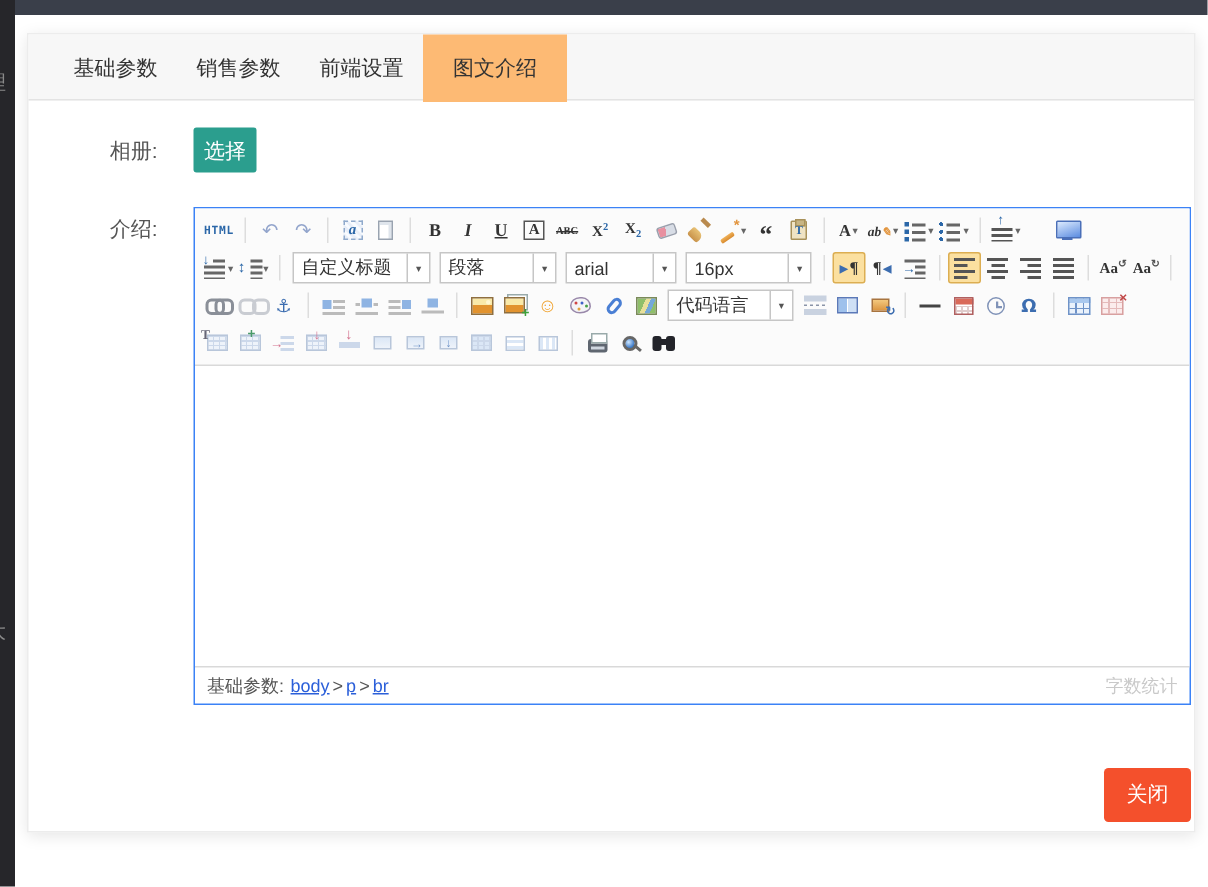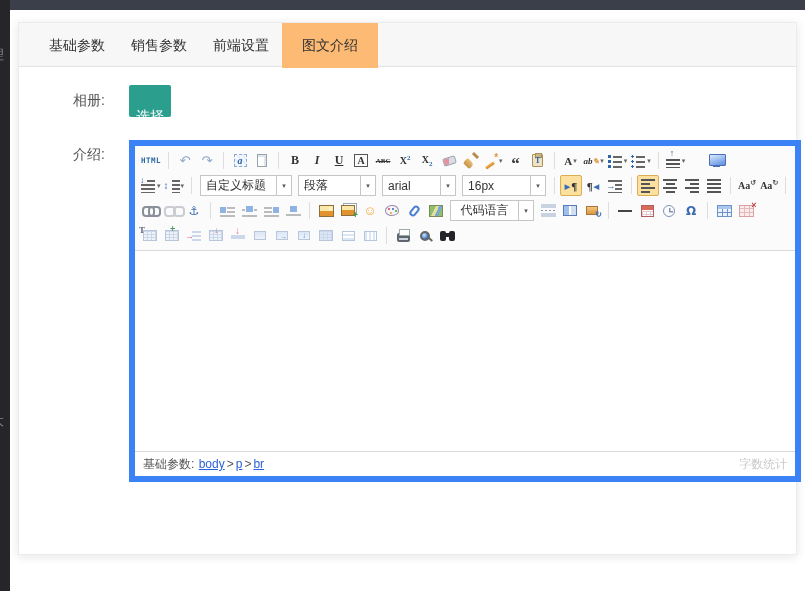--- a/index.html
+++ b/index.html
@@ -18,24 +18,24 @@
   .panel{position:absolute;left:18px;top:22px;width:779px;height:533px;background:#fff;border:1px solid #ececec;box-shadow:0 2px 10px rgba(0,0,0,.10)}
   .tab-bar{display:flex;height:44px;background:#f7f7f7;border-bottom:1px solid #e3e3e3;padding-left:17px}
   .tab{padding:0 13px;line-height:44px;font-size:14px;color:#333;cursor:pointer;position:relative}
   .tab.on{background:#fdba74;padding:0 20px;height:45px;z-index:1}
 
   .row{display:flex;align-items:flex-start}
   .row-album{margin-top:18px}
   .row-intro{margin-top:23px}
   .row-label{width:110px;padding-right:24px;text-align:right;font-size:14px;color:#555;line-height:30px;flex:none}
   .row-intro .row-label{line-height:20px;padding-top:4px}
-  .btn-select{height:30px;padding:16px 7px;background:#2b9e8e;color:#fff;font-size:14px;border:none;border-radius:2px;cursor:pointer;line-height:30px}
-
-  
-  .editor{flex:1;margin-right:2px;border:6px solid #3b82f6;background:#fff}
+  .btn-select{height:30px;padding:0 7px;background:#2b9e8e;color:#fff;font-size:14px;border:none;border-radius:2px;cursor:pointer;line-height:30px}
+
+  
+  .editor{flex:1;margin-right:2px;border:1px solid #3b82f6;background:#fff}
   .toolbar{background:#fbfbfb;border-bottom:1px solid #d9d9d9;padding:2px 0}
   .tb-row{display:flex;align-items:center;padding:2px 4px;height:25px}
   .tb-btn{min-width:22px;height:21px;padding:0 1px;display:flex;align-items:center;justify-content:center;border:1px solid transparent;border-radius:2px;cursor:pointer;position:relative;flex:none}
   .tb-btn.on{background:#fbe0a0;border-color:#dcae52}
   .tb-sep{width:1px;height:17px;background:#ddd;margin:0 5px;flex:none}
   .dd{font-size:7px;color:#666;margin-left:1px}
   .tb-select{display:flex;align-items:center;height:21px;border:1px solid #c6c6c6;background:#fff;margin:0 3px;font-size:12px;color:#333;flex:none;cursor:pointer}
   .tb-select .sv{flex:1;padding:0 5px;white-space:nowrap;overflow:hidden}
   .tb-select .sd{width:15px;align-self:stretch;border-left:1px solid #c6c6c6;display:flex;align-items:center;justify-content:center;font-size:7px;color:#555}
   .gl{line-height:1;color:#333}
@@ -363,21 +363,21 @@
             </a>
             <a class="tb-btn">
               <span class="ico ic-palette"></span>
             </a>
             <a class="tb-btn">
               <span class="ico ic-clip"></span>
             </a>
             <a class="tb-btn">
               <span class="ico ic-map"></span>
             </a>
-            <span class="tb-select" style="width: 84px; text-align: center;">
+            <span class="tb-select" style="width: 84px;">
               <span class="sv">代码语言</span>
               <span class="sd">▾</span>
             </span>
             <a class="tb-btn">
               <span class="ico ic-pagebreak"></span>
             </a>
             <a class="tb-btn">
               <span class="ico ic-iframe"></span>
             </a>
             <a class="tb-btn">
@@ -453,14 +453,15 @@
       <div class="ed-content"></div>
       <div class="ed-status">
         <span>基础参数:</span>&nbsp;
         <span><a class="pl">body</a><span class="gt">&gt;</span><a class="pl">p</a><span class="gt">&gt;</span><a class="pl">br</a></span>
         <span class="wc">字数统计</span>
       </div>
     </div>
   </div>
 
   <div class="footer">
+    <button class="btn btn-close">关闭</button>
   </div>
 </div>
 
 </body></html>

